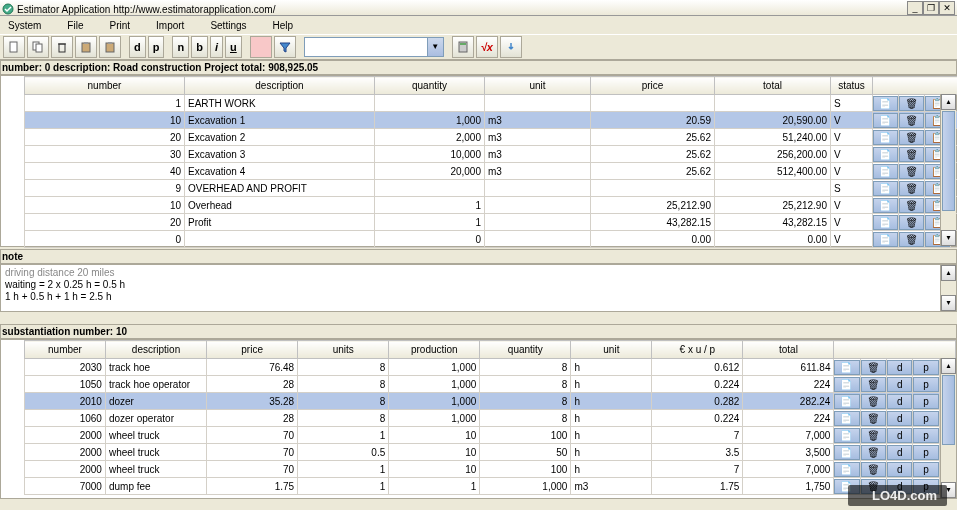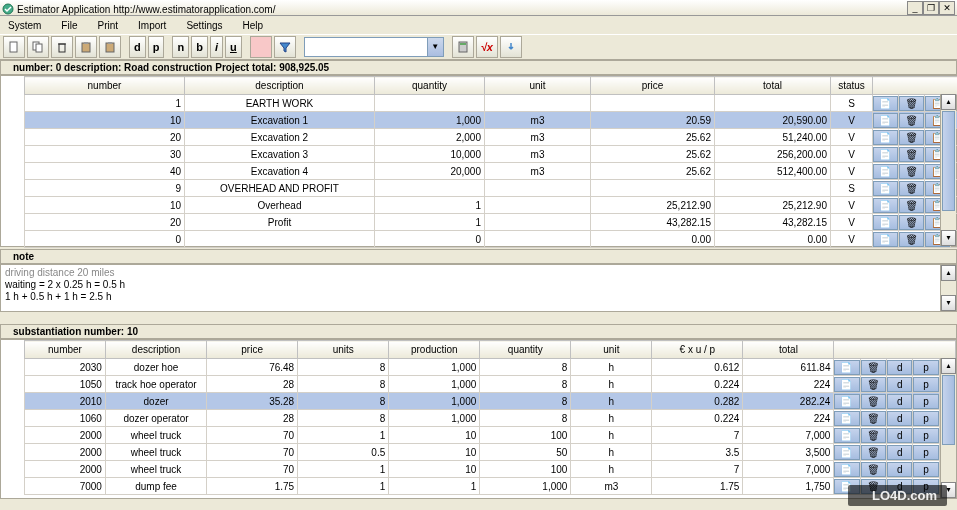--- a/index.html
+++ b/index.html
@@ -2,35 +2,35 @@
 <html><head>
 <meta charset="utf-8">
 <style>
 * { margin: 0; padding: 0; box-sizing: border-box; }
 body { font-family: Tahoma, Arial, sans-serif; font-size: 10px; background: #ece9d8; width: 957px; height: 510px; overflow: hidden; position: relative; }
 .titlebar { background: linear-gradient(#fff, #ece9d8); height: 16px; display: flex; align-items: flex-end; padding: 0 2px; border-bottom: 1px solid #999; }
 .titlebar .ticon { width: 12px; height: 12px; margin-right: 3px; }
 .titlebar .title { font-size: 10px; flex: 1; }
 .winbtns { display: flex; gap: 0; }
 .winbtns div { width: 16px; height: 14px; border: 1px solid #888; background: #ece9d8; text-align: center; font-size: 9px; line-height: 12px; cursor: pointer; }
-.menubar { height: 18px; background: #ece9d8; display: flex; align-items: center; padding: 0 2px; gap: 8px; }
+.menubar { height: 18px; background: #ece9d8; display: flex; align-items: center; padding: 0 2px; gap: 14px; }
 .menubar span { padding: 2px 6px; font-size: 10px; cursor: pointer; }
 .toolbar { height: 26px; background: #ece9d8; display: flex; align-items: center; padding: 2px 3px; gap: 2px; border-top: 1px solid #fff; border-bottom: 1px solid #aca899; }
 .tbtn { width: 22px; height: 22px; border: 1px solid #aca899; background: linear-gradient(#fff, #e3e3d5); display: flex; align-items: center; justify-content: center; cursor: pointer; font-size: 11px; }
 .tbtn.wide { width: auto; padding: 0 4px; font-weight: bold; }
 .tsep { width: 4px; }
 .tcombo { width: 140px; height: 20px; border: 1px solid #7f9db9; background: #fff; display: flex; align-items: center; }
 .tcombo .dd { width: 16px; height: 18px; background: linear-gradient(#ccd8ec,#aabde0); border-left: 1px solid #7f9db9; text-align: center; font-size: 8px; line-height: 18px; }
-.section-head { background: #ece9d8; border: 1px solid #aca899; padding: 1px 12px; font-size: 10px; font-weight: bold; }
+.section-head { background: #ece9d8; border: 1px solid #aca899; padding: 1px 1px; font-size: 10px; font-weight: bold; }
 .table-wrap { background: #fff; border: 1px solid #aca899; position: relative; padding-left: 23px; }
 .grid { width: 100%; border-collapse: collapse; table-layout: fixed; }
 .grid th { background: linear-gradient(#fff, #ece9d8); border: 1px solid #c0c0c0; font-weight: normal; font-size: 10px; padding: 2px 3px; text-align: center; height: 18px; }
 .grid td { border: 1px solid #d4d0c8; font-size: 10px; padding: 1px 3px; height: 17px; overflow: hidden; white-space: nowrap; }
 .grid td.r { text-align: right; }
-.grid td.l { text-align: center; }
+.grid td.l { text-align: left; }
 .grid tr.sel td { background: #b4c7e7; }
 .abtn { background: linear-gradient(#c5d3ec, #a6bde0); border: 1px solid #7f9db9; text-align: center; cursor: pointer; font-size: 10px; padding: 1px 0; }
 .abtn-cell { padding: 0 !important; }
 .scrollbar-v { position: absolute; right: 0; top: 18px; bottom: 0; width: 16px; background: #ece9d8; border-left: 1px solid #aca899; }
 .scrollbar-v .up, .scrollbar-v .down { height: 16px; background: linear-gradient(#fff,#ddd); border: 1px solid #888; text-align: center; font-size: 8px; line-height: 14px; cursor: pointer; }
 .scrollbar-v .down { position: absolute; bottom: 0; left: 0; right: 0; }
 .scrollbar-v .thumb { position: absolute; left: 1px; right: 1px; top: 17px; height: 30px; background: linear-gradient(90deg,#c5d3ec,#a6bde0); border: 1px solid #7f9db9; }
 .note-area { background: #fff; border: 1px solid #aca899; padding: 2px 4px; font-size: 10px; line-height: 12px; position: relative; }
 .watermark { position: absolute; right: 10px; bottom: 4px; font-size: 13px; color: rgba(255,255,255,0.9); background: rgba(0,0,0,0.6); padding: 3px 10px 3px 24px; border-radius: 2px; font-weight: bold; }
 svg.ico { width: 12px; height: 12px; }
@@ -377,21 +377,21 @@
       <th>quantity</th>
       <th>unit</th>
       <th>€ x u / p</th>
       <th>total</th>
       <th colspan="5"></th>
     </tr>
       </thead>
     <tbody id="t2body">
         <tr>
           <td class="r">2030</td>
-          <td class="l">dozer hoe</td>
+          <td class="l">track hoe</td>
           <td class="r">76.48</td>
           <td class="r">8</td>
           <td class="r">1,000</td>
           <td class="r">8</td>
           <td class="l">h</td>
           <td class="r">0.612</td>
           <td class="r">611.84</td>
           <td class="abtn-cell">
             <div class="abtn">📄</div>
           </td>

